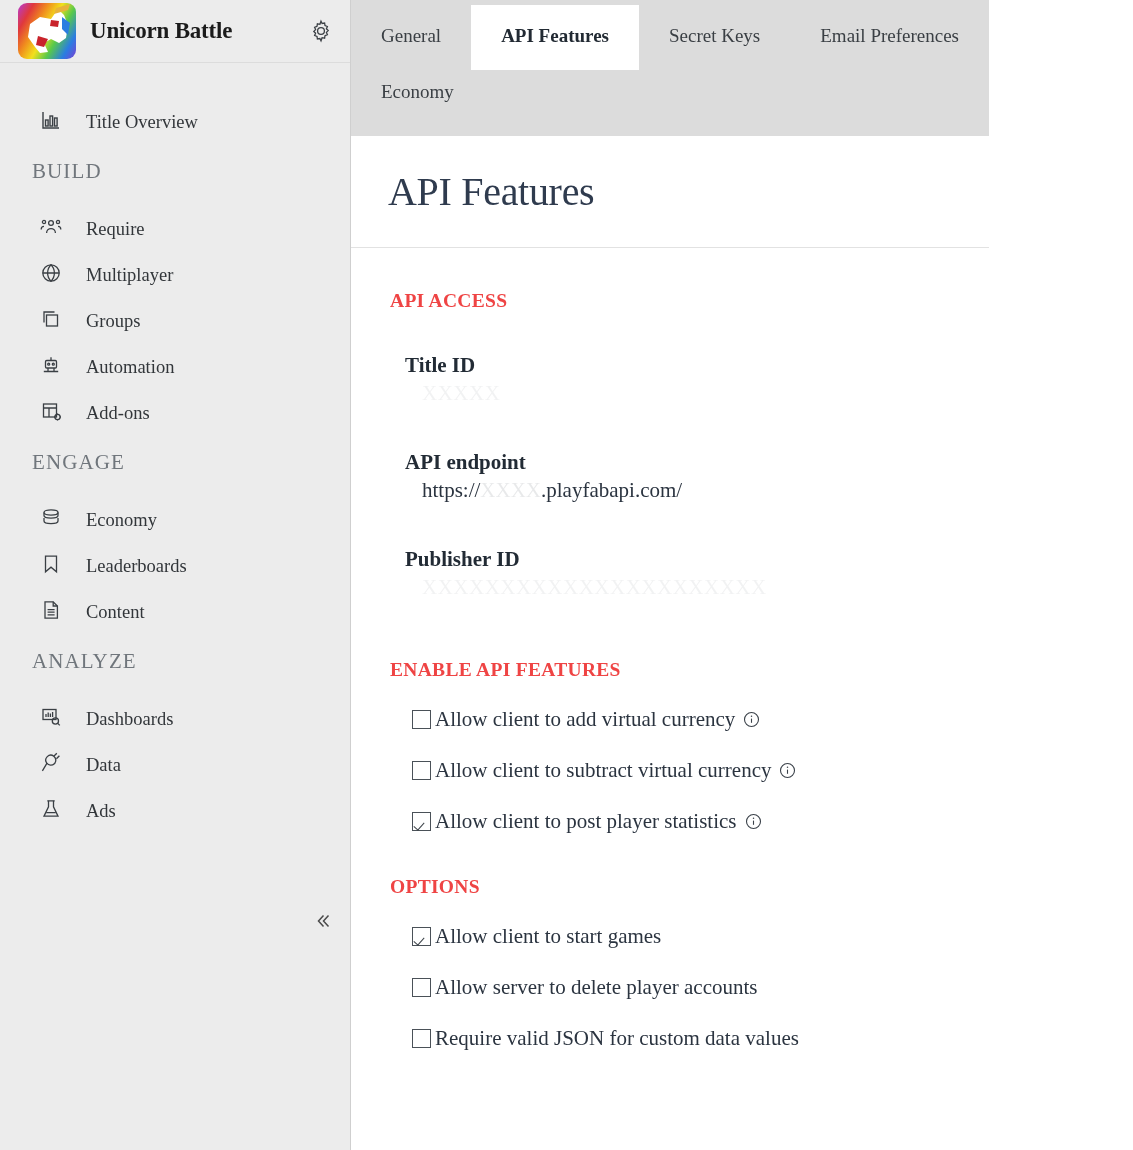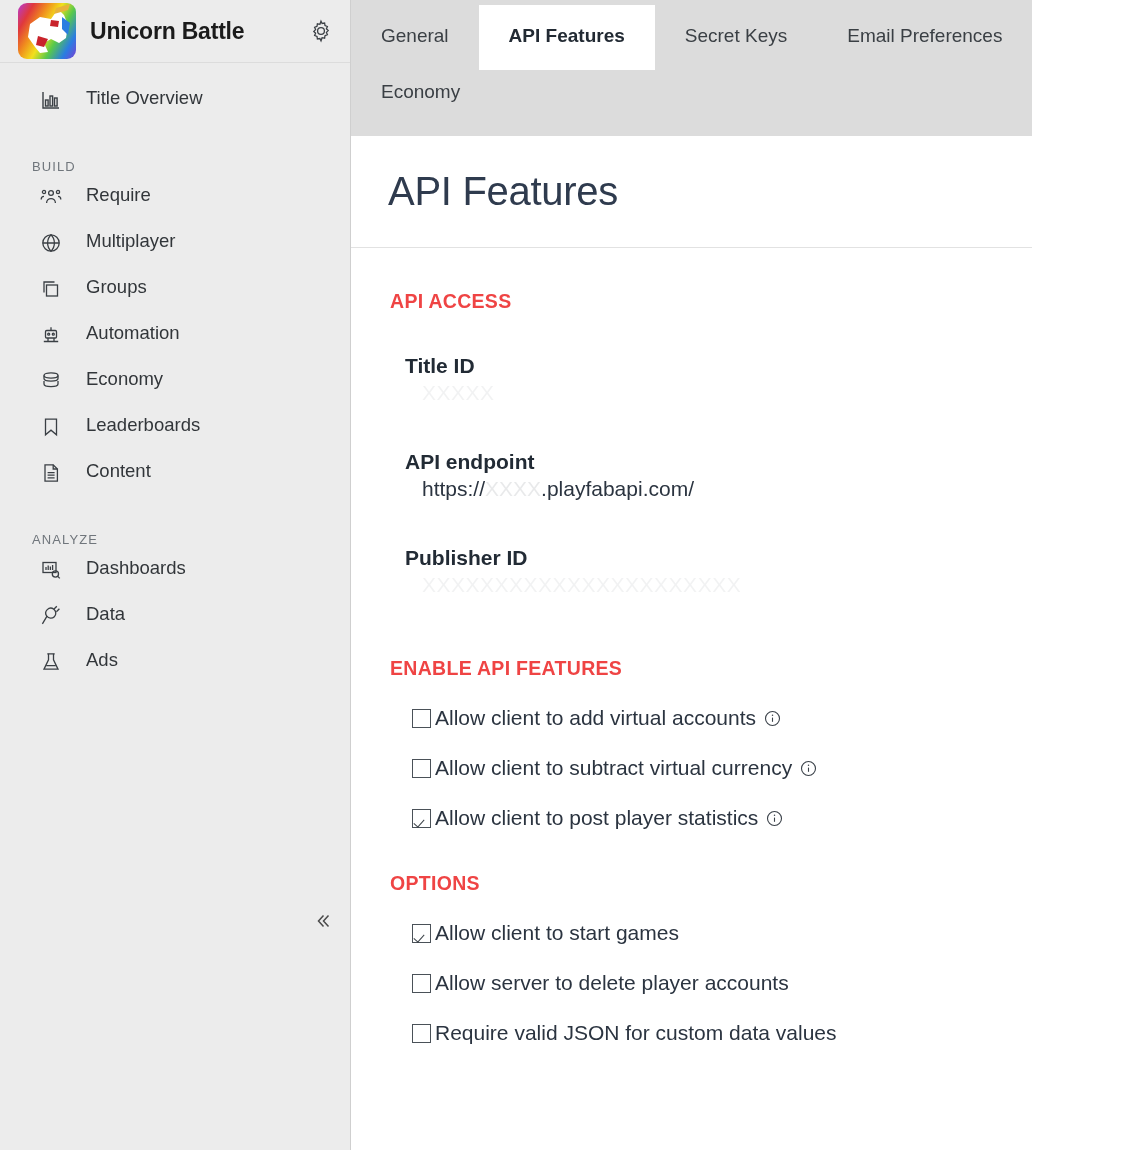--- a/index.html
+++ b/index.html
@@ -2,21 +2,21 @@
 <html><head>
 <meta charset="utf-8">
 <style>
   * { box-sizing: border-box; margin: 0; padding: 0; }
   html, body {
     width: 1133px; height: 1150px;
     font-family: "Liberation Sans", sans-serif;
     background: #ffffff;
     overflow: hidden;
   }
-  .app { display: flex; width: 904px; height: 1150px; }
+  .app { display: flex; width: 904px; height: 1150px; font-family: Liberation Serif, serif; }
 
   
   .sidebar {
     width: 351px; height: 1150px;
     background: #ececec;
     border-right: 1px solid #cfcfcf;
     position: relative;
     flex: 0 0 351px;
   }
   .sb-header {
@@ -39,34 +39,34 @@
     margin-left: 14px; letter-spacing: -0.2px; white-space: nowrap;
   }
   .gear-btn {
     margin-left: auto; width: 30px; height: 30px;
     display: flex; align-items: center; justify-content: center;
     cursor: pointer;
   }
 
   .nav { padding-top: 0; }
   .nav-item {
-    display: flex; align-items: flex-start;
+    display: flex; align-items: flex-end;
     height: 46px;
     padding-left: 38px;
     cursor: pointer;
     color: #33373b;
   }
   .nav-ico {
     width: 26px; height: 26px; flex: 0 0 26px;
     display: flex; align-items: center; justify-content: center;
     color: #3a3f44;
   }
   .nav-label { margin-left: 22px; font-size: 18.5px; color: #32363a; }
   .nav-group {
-    font-size: 13px; color: #70767c; letter-spacing: 1.1px;
+    font-size: 21px; color: #70767c; letter-spacing: 1.1px;
     padding-left: 32px; margin-top: 26px; margin-bottom: 10px;
   }
   .first-item { margin-top: 24px; }
   .collapse-btn {
     position: absolute; left: 306px; top: 906px;
     width: 34px; height: 34px;
     display: flex; align-items: center; justify-content: center;
     cursor: pointer; color: #4a4a4a;
   }
 
@@ -220,21 +220,33 @@
           <svg width="22" height="22" viewBox="0 0 22 22" fill="none" stroke="#3a3f44" stroke-width="1.3">
             <rect x="5.5" y="6.5" width="11" height="7.5" rx="1.2"></rect>
             <circle cx="8.7" cy="10.2" r="1"></circle>
               <circle cx="13.3" cy="10.2" r="1"></circle>
             <path d="M11 3.3v3.2M3.8 17.5h14.4M8 14v3.5M14 14v3.5"></path>
           </svg>
         </span>
         <span class="nav-label">Automation</span>
       </div>
 
-
+      <div class="nav-item">
+        <span class="nav-ico">
+          <svg width="22" height="22" viewBox="0 0 22 22" fill="none" stroke="#3a3f44" stroke-width="1.3">
+            <rect x="3.5" y="4" width="13" height="13"></rect>
+              <path d="M3.5 8h13M9 8v9"></path>
+            <circle cx="17.5" cy="17" r="2.6"></circle>
+              <path d="M17.5 14.4v-.9M17.5 20.4v-.9M20.1 17h.9M14.1 17h.9"></path>
+          </svg>
+        </span>
+        <span class="nav-label">Add-ons</span>
+      </div>
+
+      <div class="nav-group">ENGAGE</div>
 
       <div class="nav-item">
         <span class="nav-ico">
           <svg width="22" height="22" viewBox="0 0 22 22" fill="none" stroke="#3a3f44" stroke-width="1.3">
             <ellipse cx="11" cy="5.5" rx="7" ry="2.6"></ellipse>
             <path d="M4 5.5v3c0 1.4 3.1 2.6 7 2.6s7-1.2 7-2.6v-3"></path>
             <path d="M4 11v3c0 1.4 3.1 2.6 7 2.6s7-1.2 7-2.6v-3"></path>
           </svg>
         </span>
         <span class="nav-label">Economy</span>
@@ -339,21 +351,21 @@
 
       <div class="field">
         <div class="field-label">Publisher ID</div>
         <div class="field-value redacted">XXXXXXXXXXXXXXXXXXXXXX</div>
       </div>
 
       <div class="section-head enable">ENABLE API FEATURES</div>
 
       <div class="check-row">
         <span class="cbox"></span>
-        <span class="check-label">Allow client to add virtual accounts</span>
+        <span class="check-label">Allow client to add virtual currency</span>
         <span class="info-ico">
           <svg width="17" height="17" viewBox="0 0 17 17" fill="none" stroke="#3a4149" stroke-width="1.1">
             <circle cx="8.5" cy="8.5" r="7"></circle>
               <path d="M8.5 7.6v4.2"></path>
               <circle cx="8.5" cy="5.2" r="0.75" fill="#3a4149" stroke="none"></circle>
           </svg>
         </span>
       </div>
 
       <div class="check-row">

